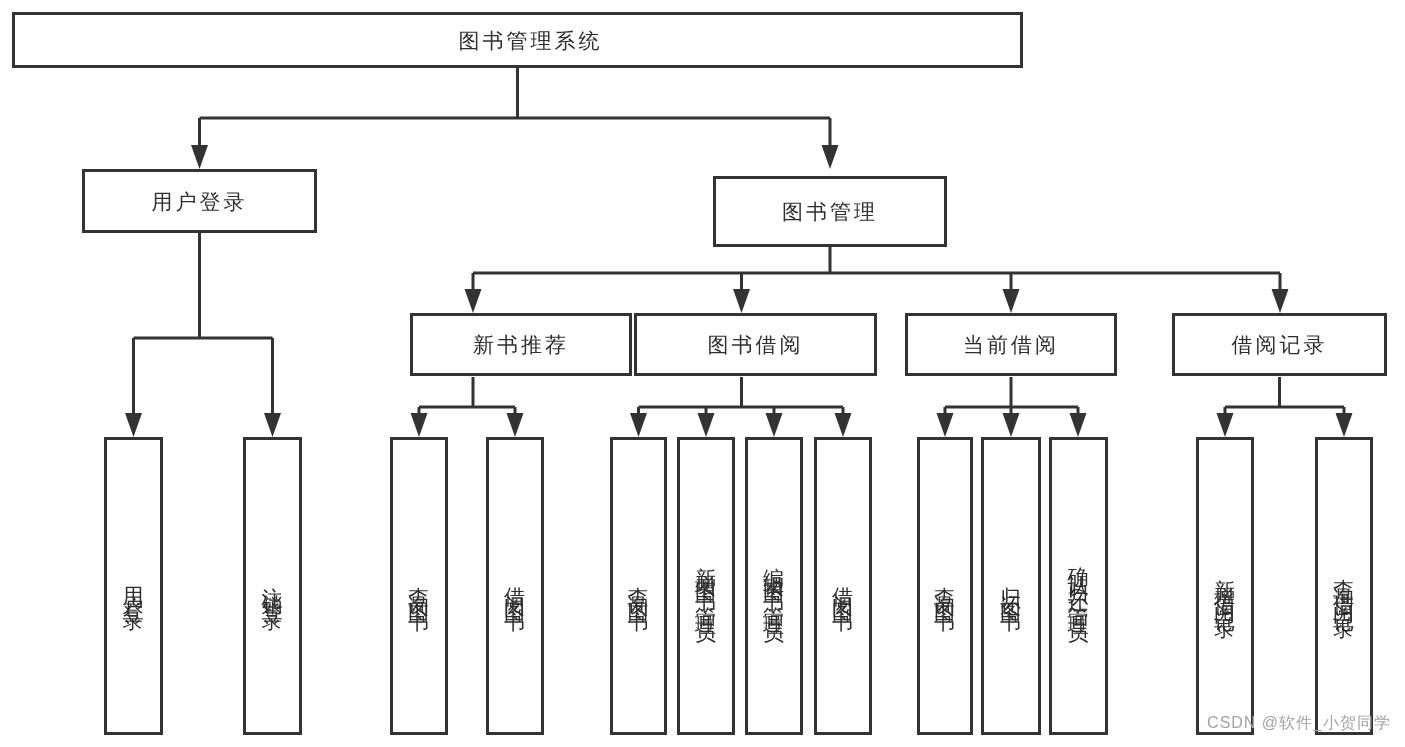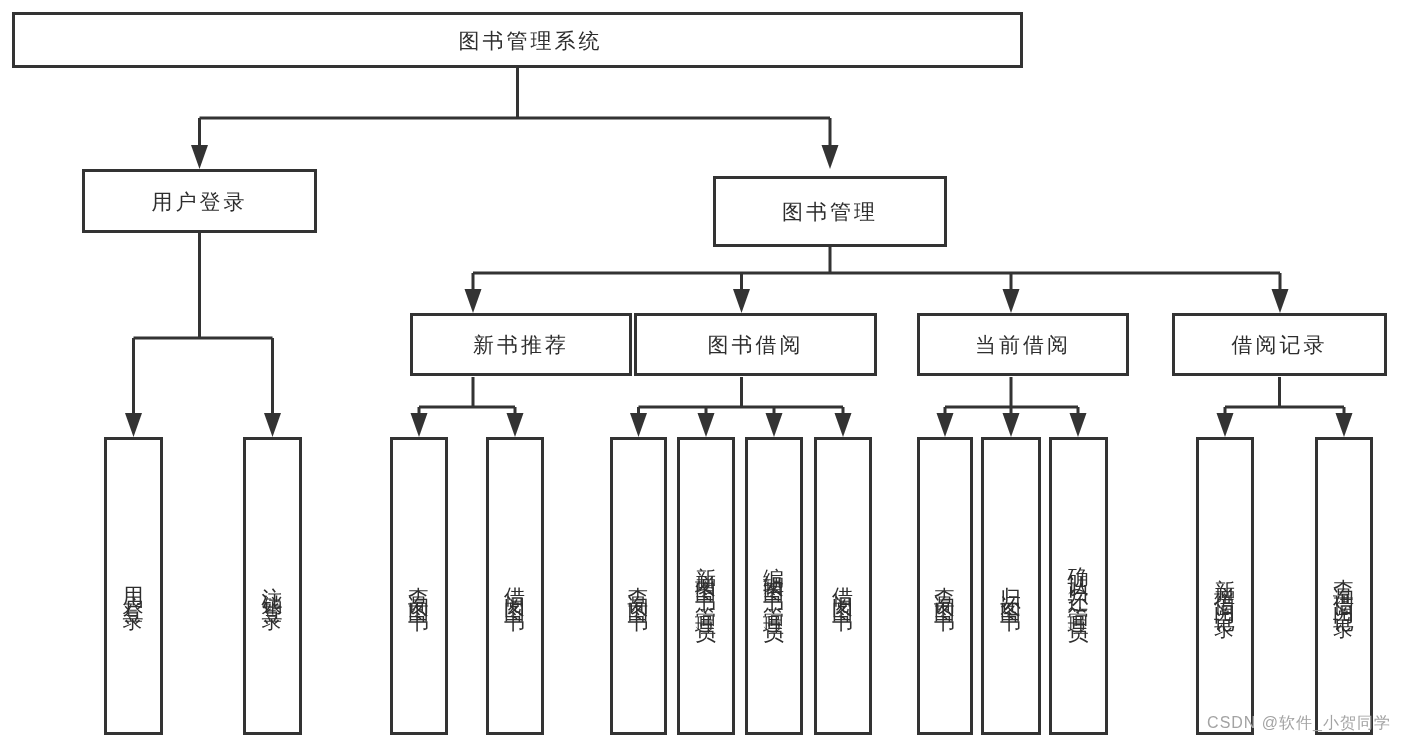--- a/index.html
+++ b/index.html
@@ -144,21 +144,21 @@
   <div class="box" style="left:713px; top:176px; width:234px; height:71px;">
     <span class="lbl">图书管理</span>
   </div>
 
   <div class="box" style="left:362px; top:313px; width:222px; height:63px;margin-left:48px;">
     <span class="lbl">新书推荐</span>
   </div>
   <div class="box" style="left:634px; top:313px; width:243px; height:63px;">
     <span class="lbl">图书借阅</span>
   </div>
-  <div class="box" style="left:905px; top:313px; width:212px; height:63px;margin-left:12px;">
+  <div class="box" style="left:905px; top:313px; width:212px; height:63px;">
     <span class="lbl">当前借阅</span>
   </div>
   <div class="box" style="left:1172px; top:313px; width:215px; height:63px;">
     <span class="lbl">借阅记录</span>
   </div>
 
   <div class="box v" style="left:104px; top:437px; width:59px; height:298px;">
     <span class="lbl">用户登录</span>
   </div>
   <div class="box v" style="left:243px; top:437px; width:59px; height:298px;">

